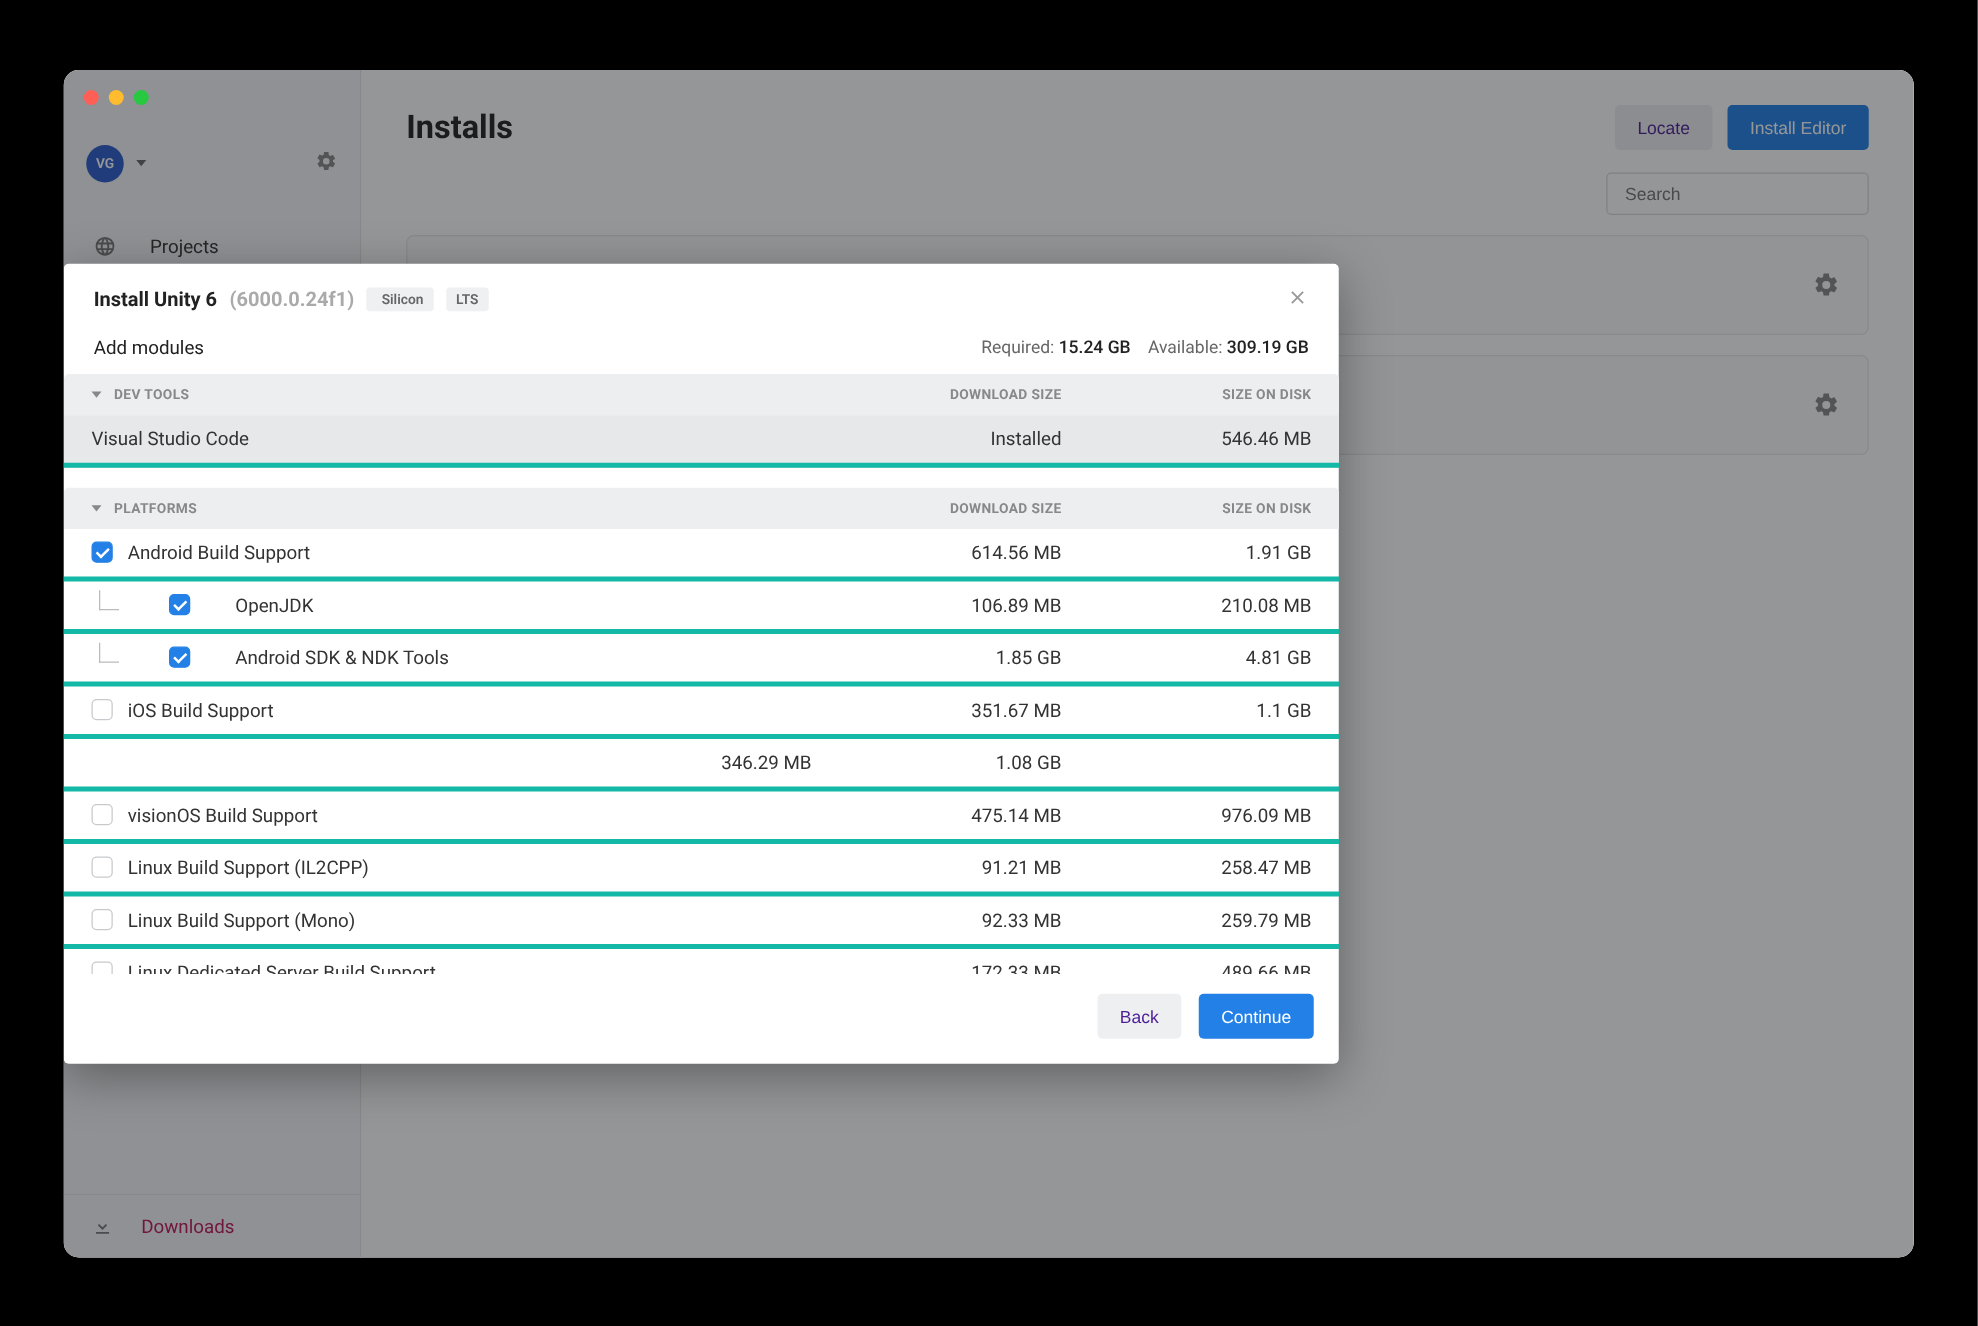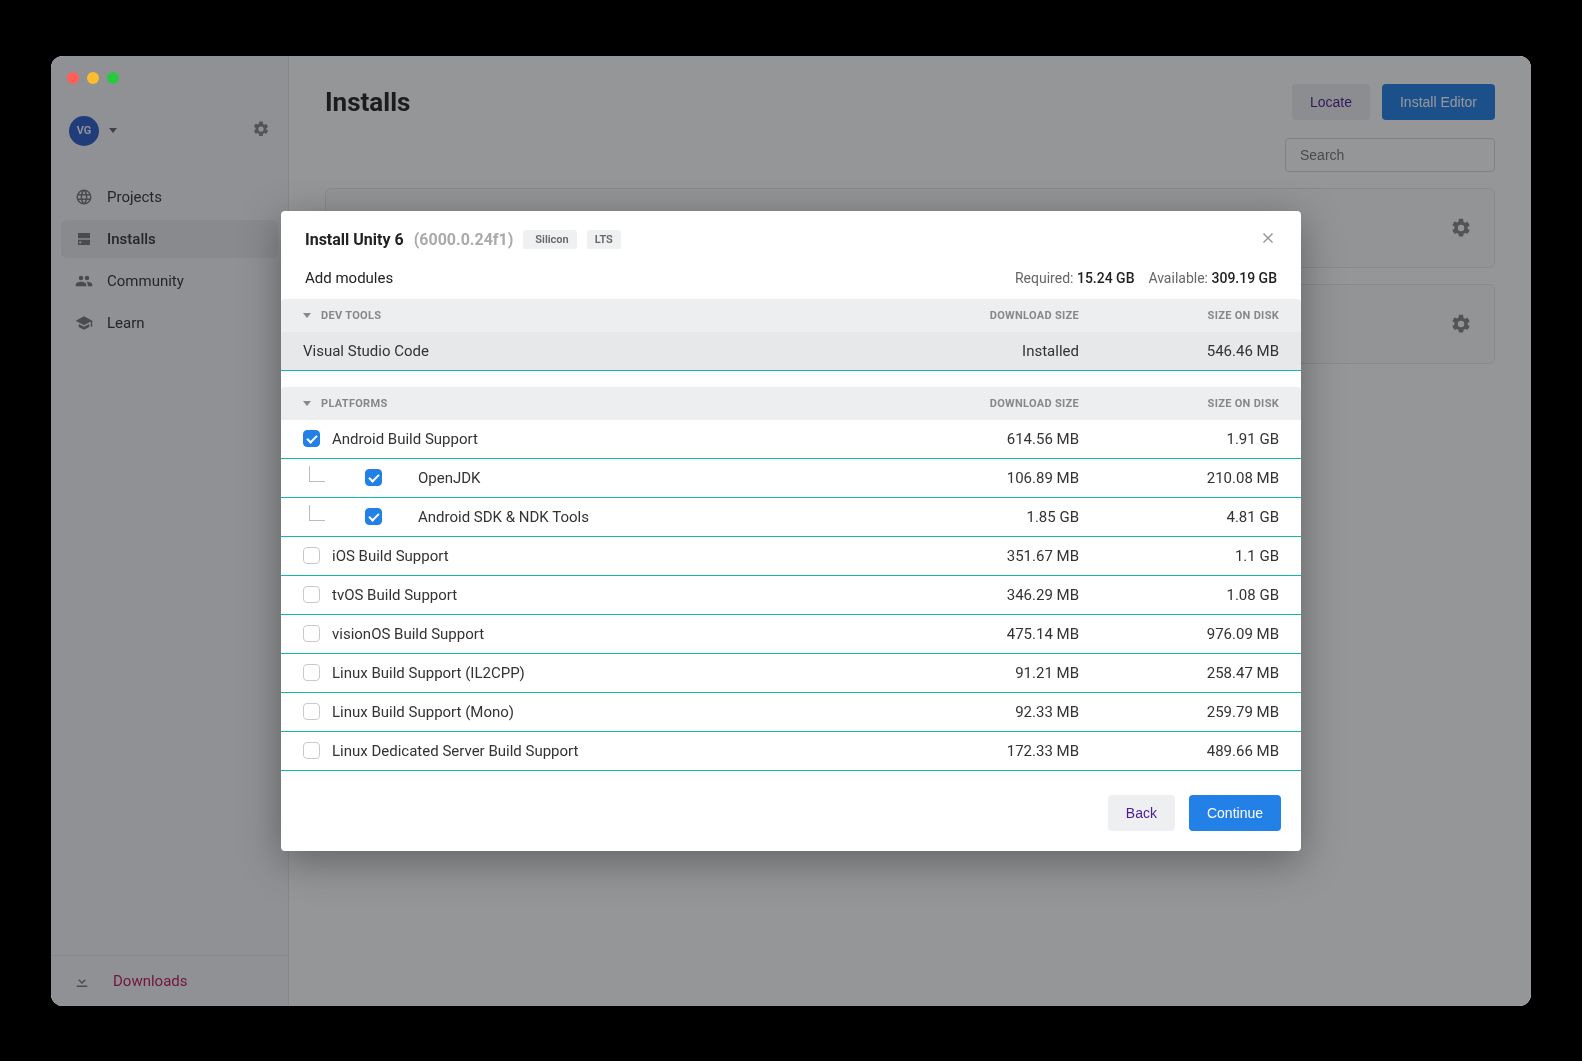--- a/index.html
+++ b/index.html
@@ -62,21 +62,21 @@
 }
 .chevron-down {
   width: 0; height: 0;
   border-left: 4px solid transparent;
   border-right: 4px solid transparent;
   border-top: 5px solid #666;
 }
 .gear-icon svg { width: 18px; height: 18px; fill: #888; }
 .nav { margin-top: 20px; padding: 0 10px; }
 .nav-item {
-  display: flex; align-items: center; gap: 14px;
+  display: flex; align-items: center; gap: 27px;
   padding: 10px 14px;
   border-radius: 6px;
   color: #333;
   font-size: 15px;
   cursor: pointer;
   margin-bottom: 4px;
 }
 .nav-item.active { background: #e8eaed; font-weight: 500; }
 .nav-icon { width: 18px; height: 18px; fill: #777; flex-shrink: 0; }
 .sidebar-footer {
@@ -134,21 +134,21 @@
   padding: 0 22px;
 }
 .gear-btn { width: 22px; height: 22px; fill: #888; }
 
 .overlay {
   position: absolute;
   inset: 0;
   background: rgba(20,22,26,0.45);
   display: flex;
   align-items: center;
-  justify-content: center;
+  justify-content: flex-start;
 }
 .modal {
   width: 1020px;
   background: #fff;
   border-radius: 4px;
   box-shadow: 0 10px 40px rgba(0,0,0,0.35);
   display: flex;
   flex-direction: column;
   overflow: hidden;
 }
@@ -204,21 +204,21 @@
   border-top: 5px solid #888;
 }
 .section-header .hd-col { text-align: right; }
 .module-row {
   display: grid;
   grid-template-columns: 1fr 200px 200px;
   align-items: center;
   padding: 10px 22px;
   font-size: 15px;
   color: #333;
-  border-bottom: 1px solid #14b8a6;
+  border-bottom: 4px solid #14b8a6;
 }
 .module-row.installed { background: #e6e8ea; }
 .module-row .name { display: flex; align-items: center; gap: 12px; }
 .module-row .col { text-align: right; color: #333; }
 .check {
   width: 17px; height: 17px;
   border: 1.5px solid #c7c9cc;
   border-radius: 4px;
   display: inline-flex;
   align-items: center;
@@ -422,24 +422,20 @@
             </div>
             <div class="module-row">
               <div class="name">
                 <span class="check"></span>
                 <span>iOS Build Support</span>
               </div>
               <div class="col">351.67 MB</div>
               <div class="col">1.1 GB</div>
             </div>
             <div class="module-row">
-              <div class="name">
-                <span class="check"></span>
-                <span>tvOS Build Support</span>
-              </div>
               <div class="col">346.29 MB</div>
               <div class="col">1.08 GB</div>
             </div>
             <div class="module-row">
               <div class="name">
                 <span class="check"></span>
                 <span>visionOS Build Support</span>
               </div>
               <div class="col">475.14 MB</div>
               <div class="col">976.09 MB</div>

